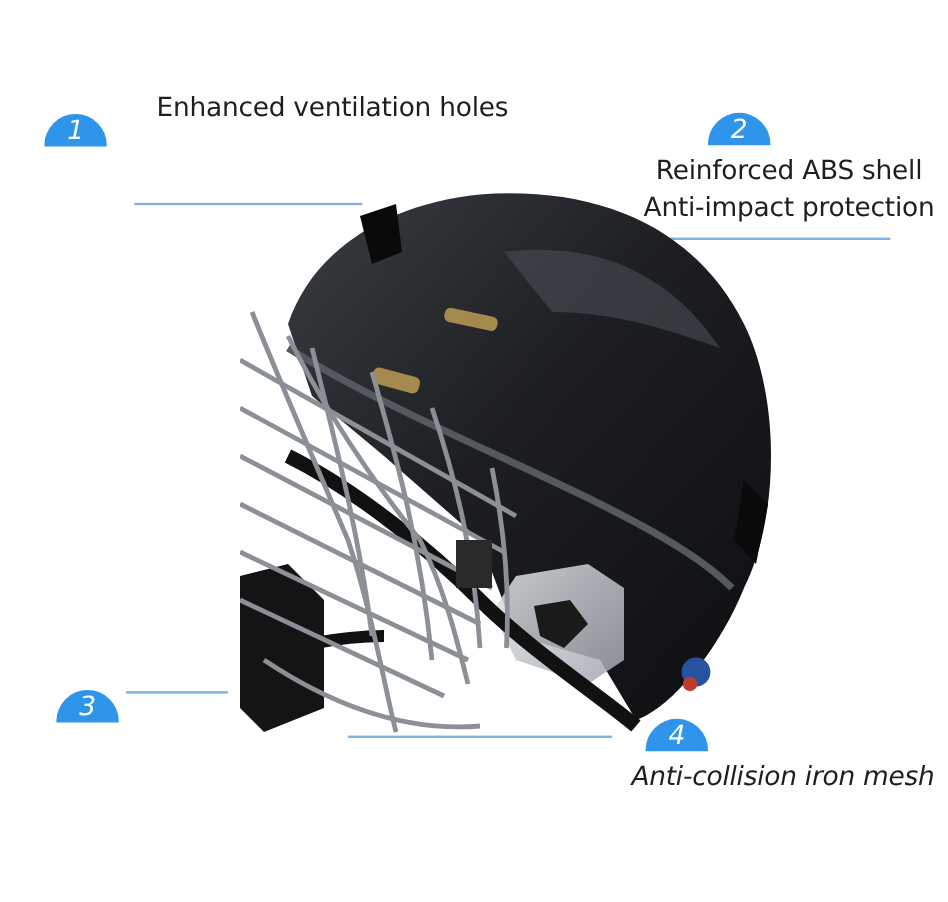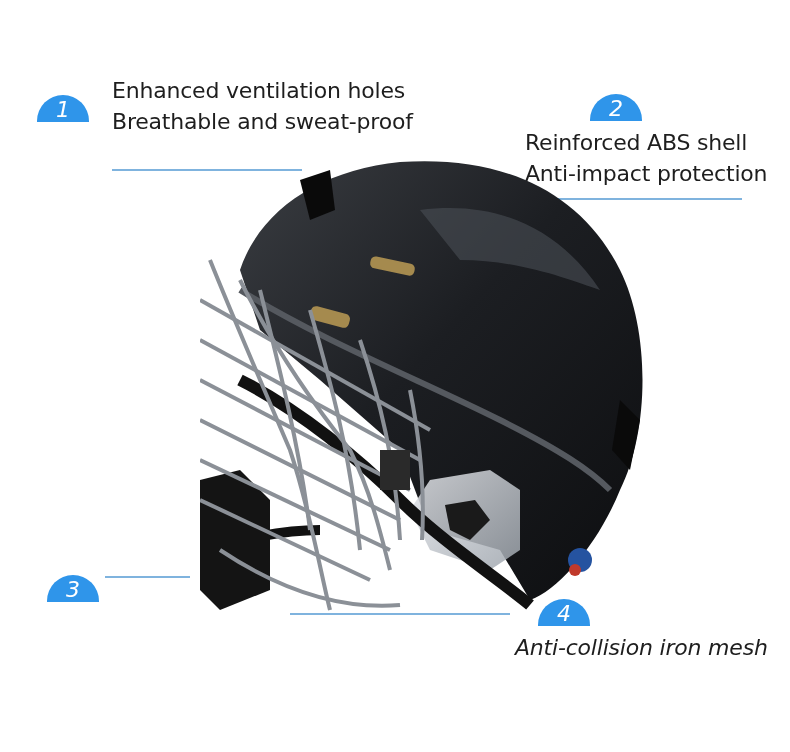--- a/index.html
+++ b/index.html
@@ -1,31 +1,30 @@
 <!DOCTYPE html>
 <html><head>
 <meta charset="utf-8">
 <style>
   html, body { margin:0; padding:0; background:#ffffff; }
   body { width:790px; height:752px; position:relative; overflow:hidden;
          font-family:"DejaVu Sans", sans-serif; color:#1e1e1e; }
   .badge { position:absolute; width:52px; height:27px; background:#2f95ea;
            border-radius:26px 26px 0 0; color:#fff; font-style:italic;
            font-size:22px; line-height:30px; text-align:center; }
-  .caption { position:absolute; font-size:22px; line-height:31px; text-align:left; white-space:nowrap; letter-spacing:-0.2px; }
+  .caption { position:absolute; font-size:22px; line-height:31px; text-align:center; white-space:nowrap; letter-spacing:-0.2px; }
   .line { position:absolute; height:2px; background:#7fb3de; }
   .helmet { position:absolute; left:200px; top:150px; }
 </style>
 </head>
 <body>
 
 <div class="badge" style="left:37px;top:95px;">1</div>
 <div class="caption" style="left:112px;top:75px;width:330px;">
   <div>Enhanced ventilation holes</div>
-  <div>Breathable and sweat-proof</div>
 </div>
 <div class="line" style="left:112px;top:169px;width:190px;"></div>
 
 <div class="badge" style="left:590px;top:94px;">2</div>
 <div class="caption" style="left:525px;top:127px;width:265px;">
   <div>Reinforced ABS shell</div>
   <div>Anti-impact protection</div>
 </div>
 <div class="line" style="left:500px;top:198px;width:242px;"></div>
 

